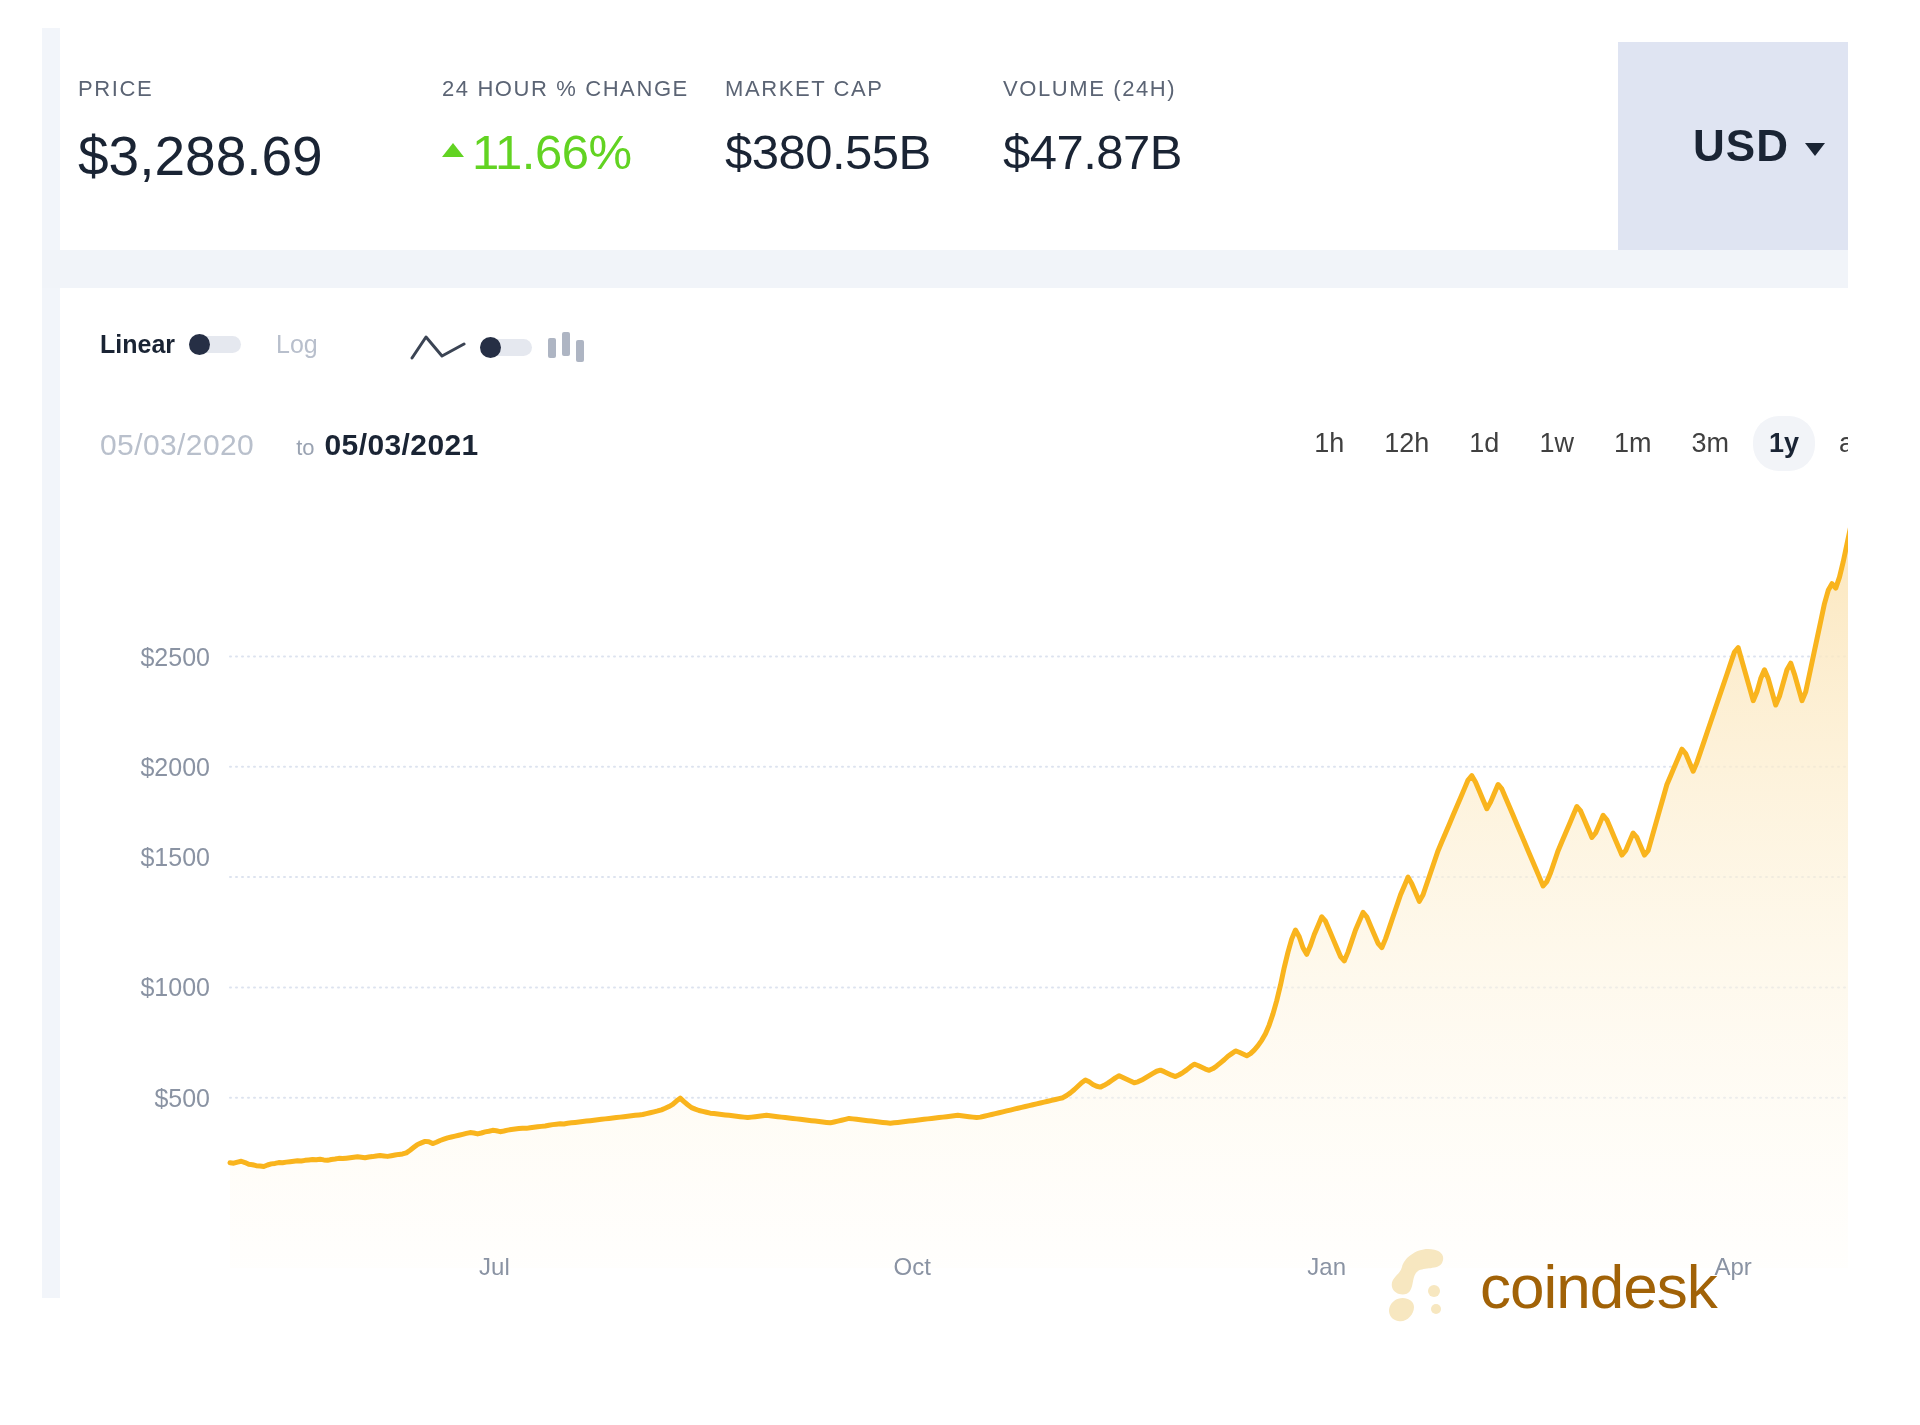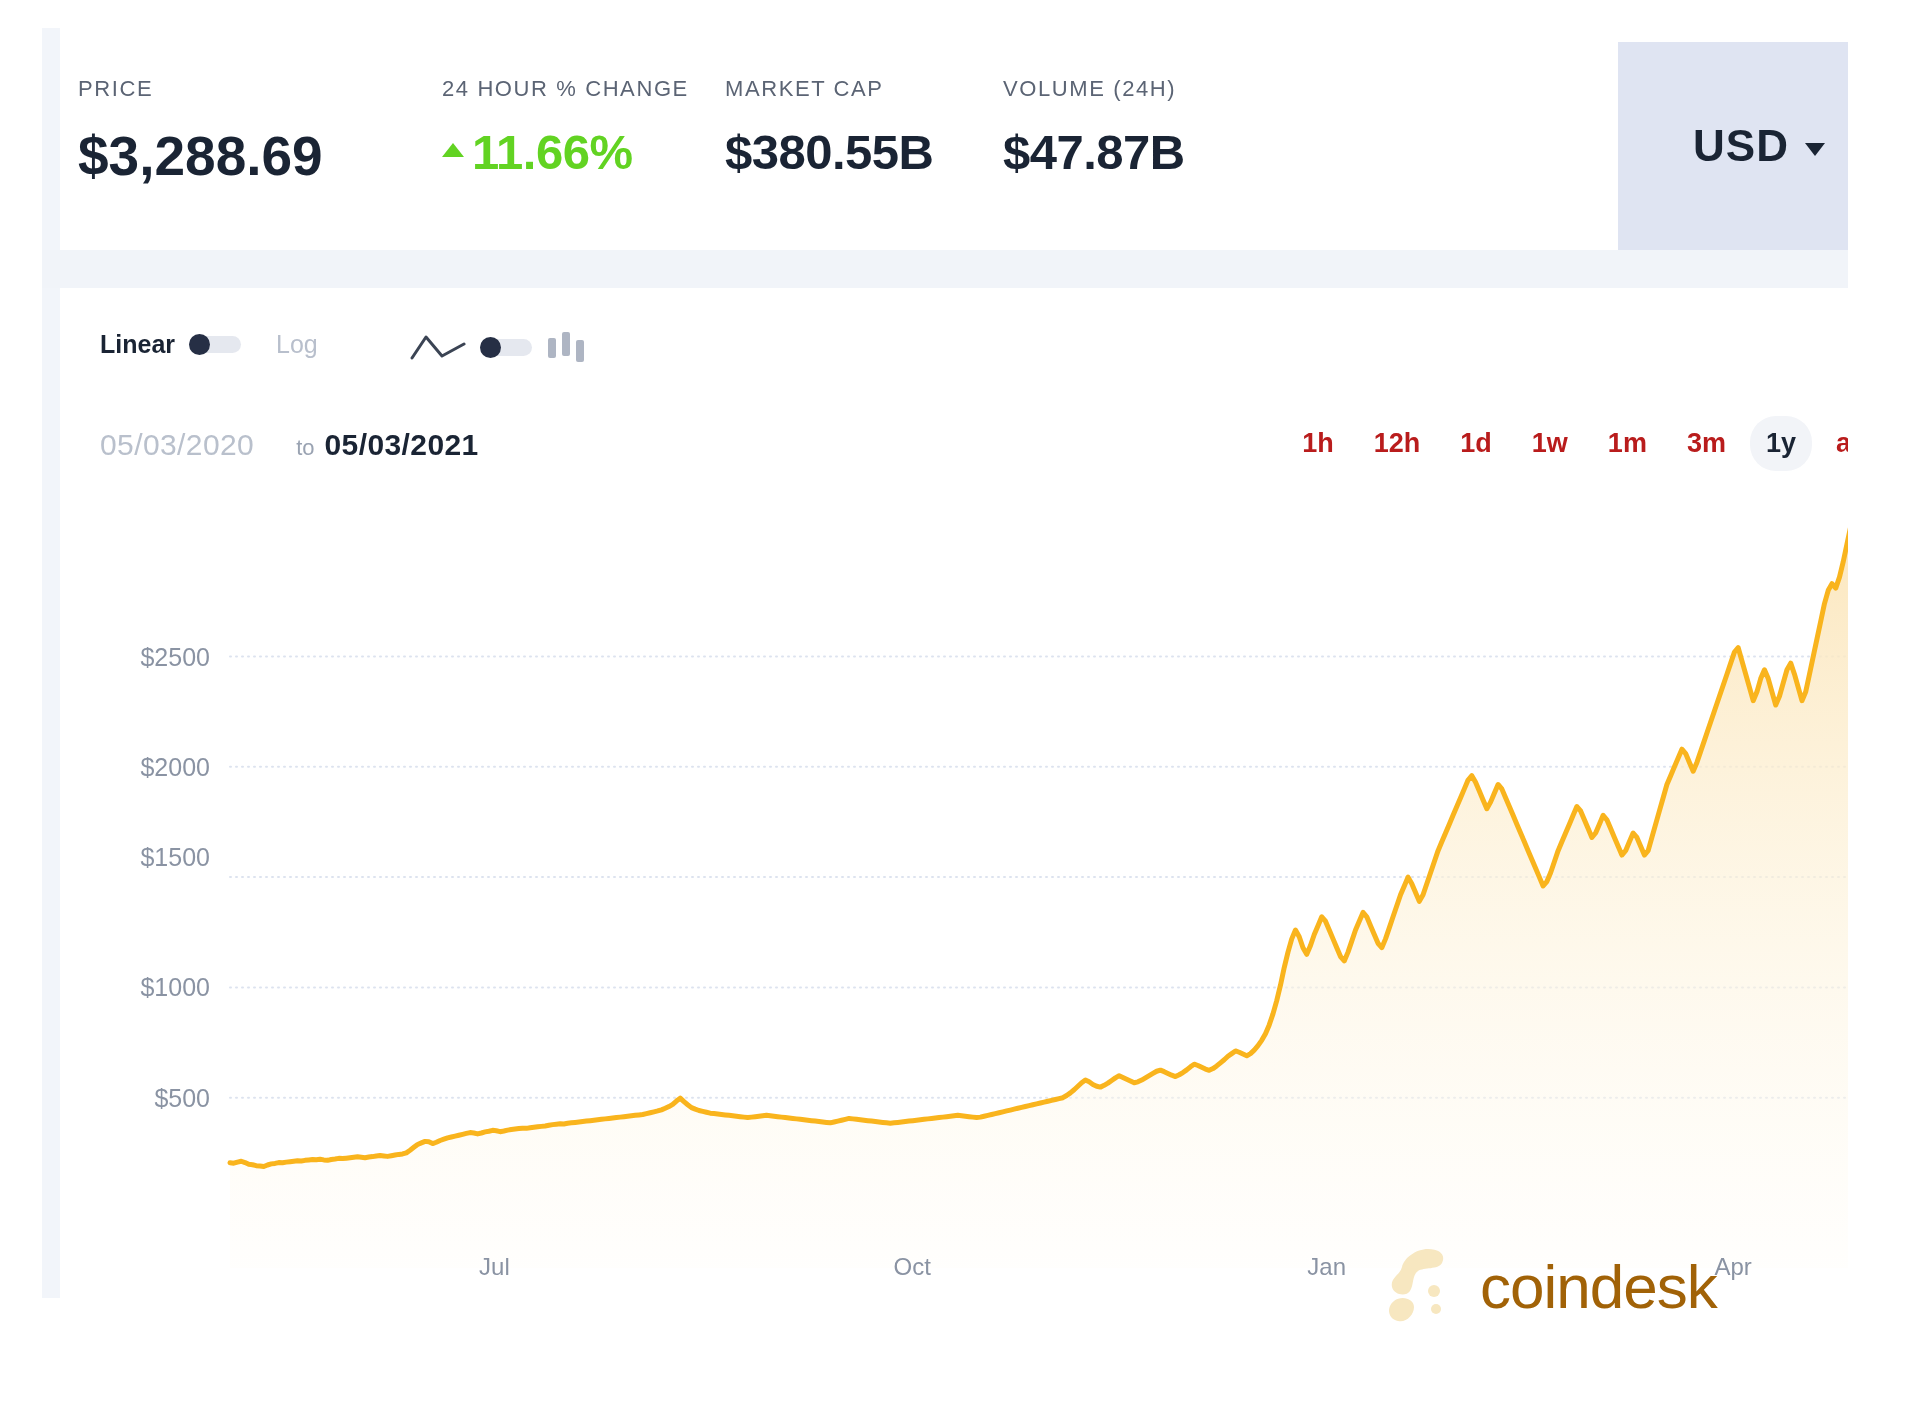--- a/index.html
+++ b/index.html
@@ -37,21 +37,21 @@
   .stat-label {
     font-size: 22px;
     letter-spacing: 1.6px;
     color: #5b6474;
     font-weight: 400;
     white-space: nowrap;
   }
   .stat-value {
     margin-top: 22px;
     font-size: 49px;
-    font-weight: 700;
+    font-weight: 400;
     color: #1a2434;
     letter-spacing: -0.5px;
     white-space: nowrap;
   }
   .stat-value.price { font-size: 55px; letter-spacing: 0px; }
   .stat-value.change {
     color: #62d322;
     display: flex;
     align-items: center;
     gap: 8px;
@@ -173,26 +173,25 @@
   
   .range-row {
     position: absolute;
     right: 18px; top: 128px;
     display: flex;
     align-items: center;
     gap: 8px;
   }
   .range-btn {
     font-size: 27px;
-    color: #b91c1c;
+    color: #404040;
     padding: 12px 16px;
     border-radius: 26px;
     cursor: pointer;
     white-space: nowrap;
-    font-weight: bold;
   }
   .range-btn.active {
     background: #f2f4f8;
     color: #1a2434;
     font-weight: 700;
   }
 
   
   .plot {
     position: absolute;

